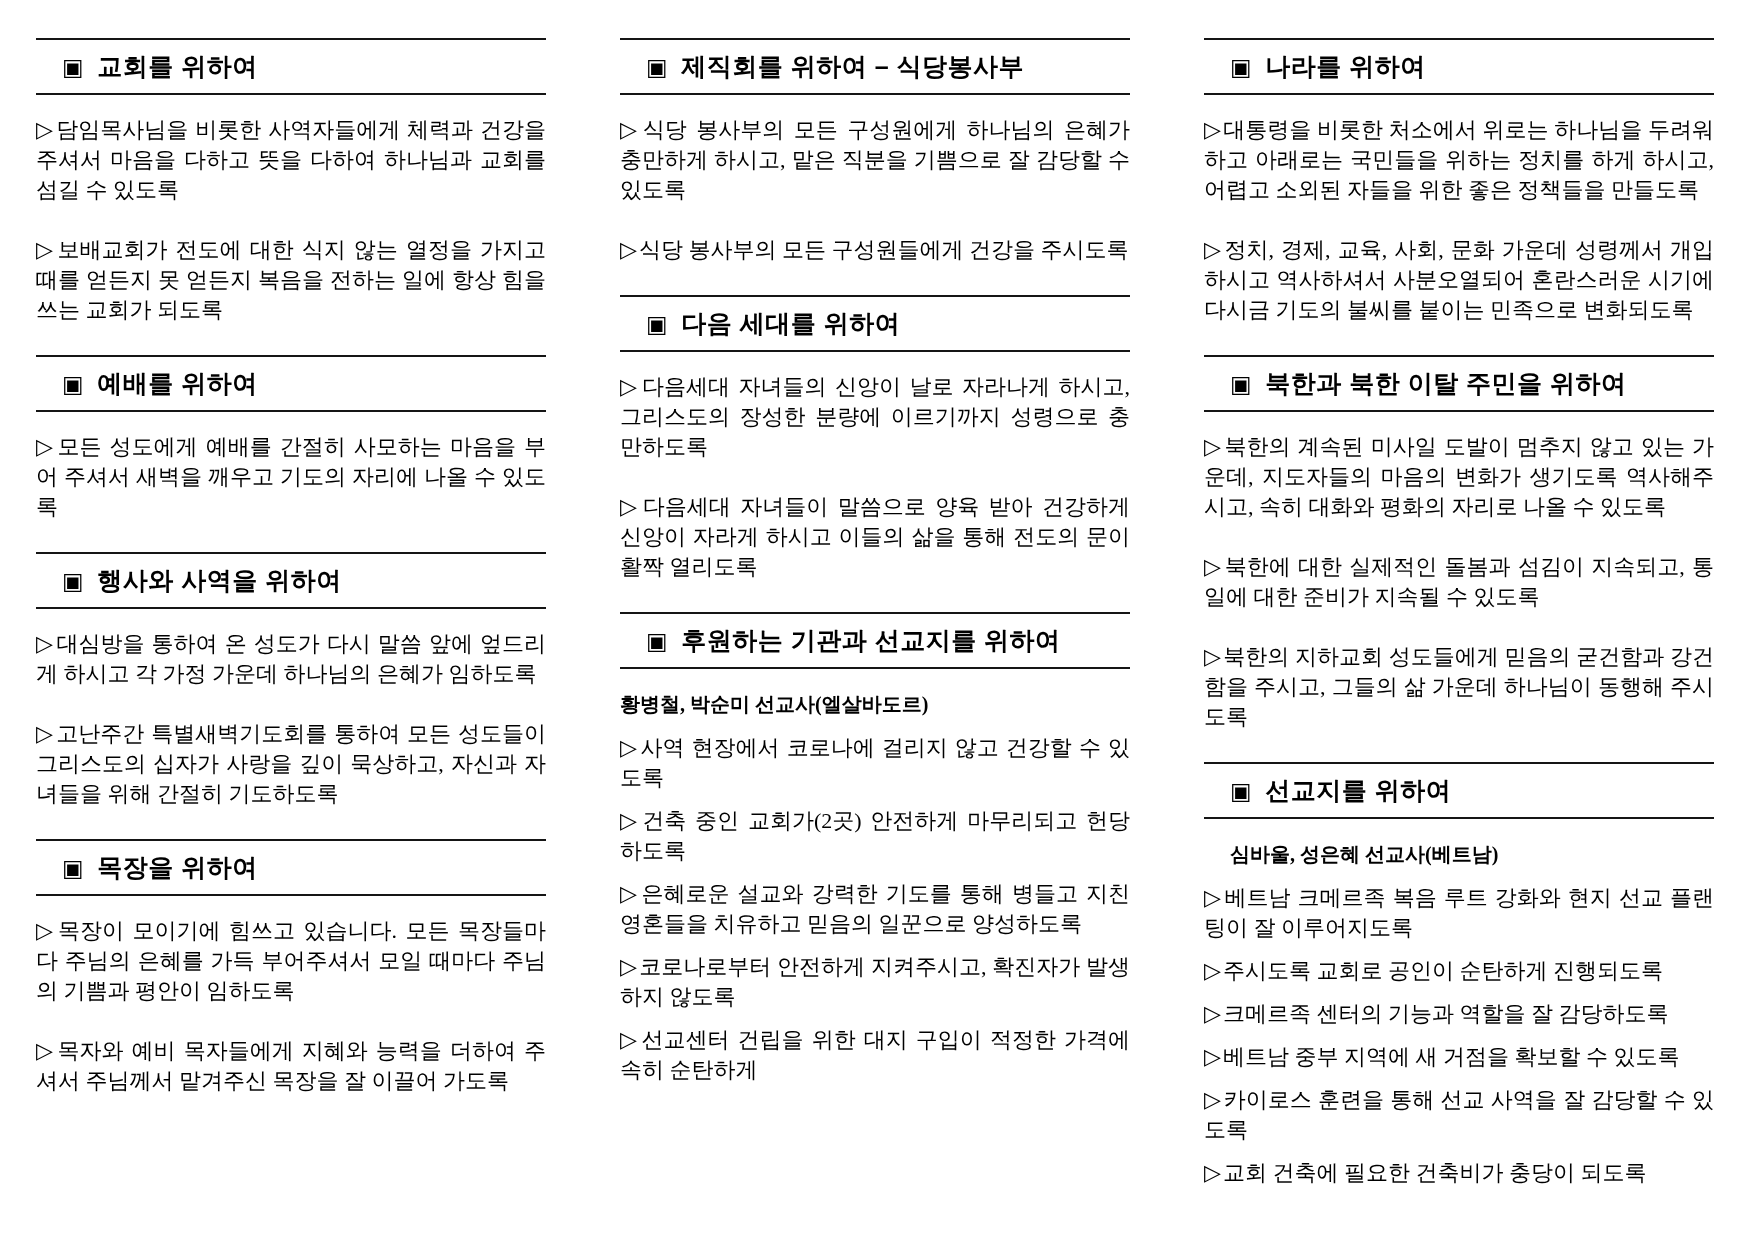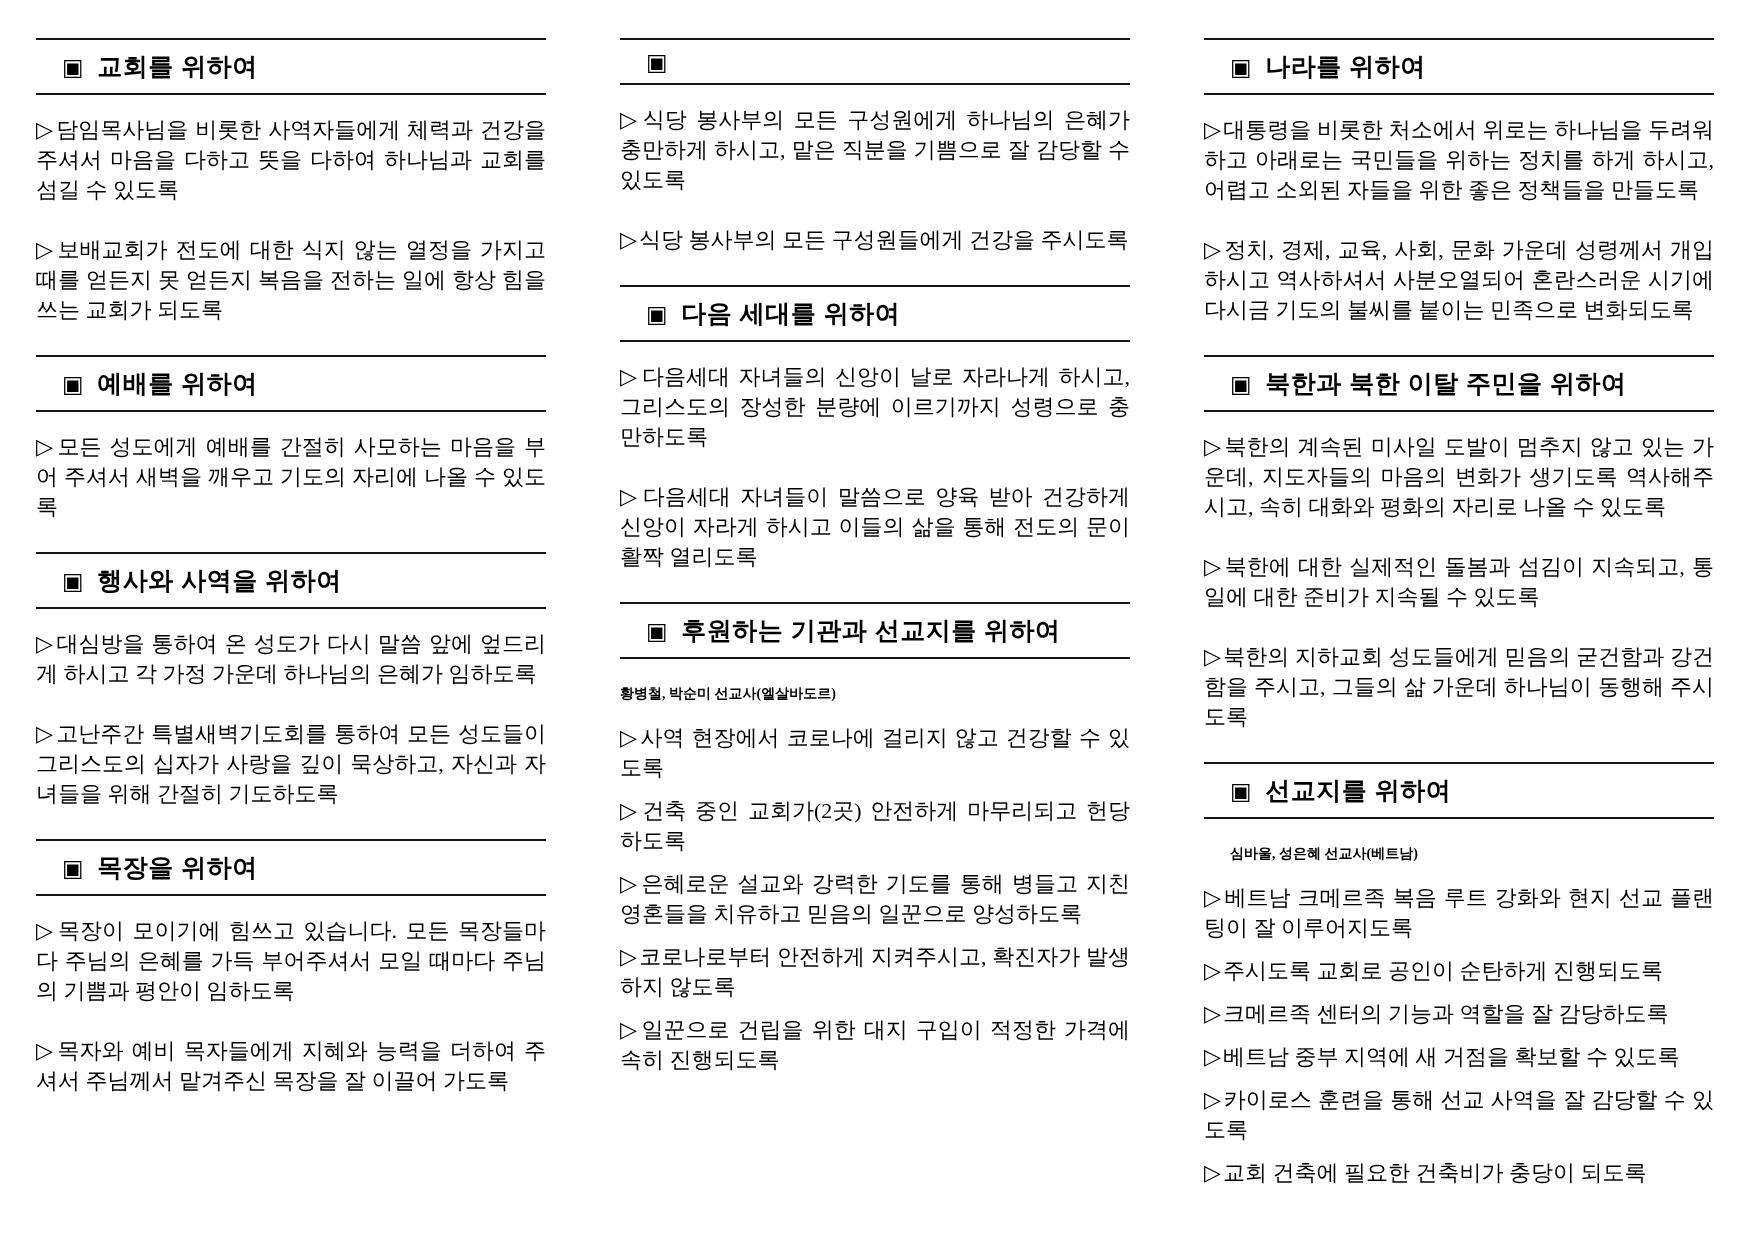--- a/index.html
+++ b/index.html
@@ -43,21 +43,21 @@
   }
   .item {
     font-size: 22px;
     line-height: 30px;
     text-align: justify;
     margin-bottom: 30px;
   }
   .tight .item { margin-bottom: 13px; }
   .bullet { margin-right: 2px; }
   .subheading {
-    font-size: 14px;
+    font-size: 20px;
     font-weight: bold;
     margin-bottom: 14px;
     line-height: 30px;
   }
   .subheading.indent { padding-left: 26px; }
 </style>
 </head>
 <body>
 
 <div class="page">
@@ -99,20 +99,21 @@
       <p class="item"><span class="bullet">▷</span><span>목자와 예비 목자들에게 지혜와 능력을 더하여 주셔서 주님께서 맡겨주신 목장을 잘 이끌어 가도록</span></p>
     </div>
 
   </div>
 
   <div class="col">
 
     <div class="sec">
       <div class="sec-header">
         <span class="marker">▣</span>
+        <span>제직회를 위하여 – 식당봉사부</span>
       </div>
       <p class="item"><span class="bullet">▷</span><span>식당 봉사부의 모든 구성원에게 하나님의 은혜가 충만하게 하시고, 맡은 직분을 기쁨으로 잘 감당할 수 있도록</span></p>
       <p class="item"><span class="bullet">▷</span><span>식당 봉사부의 모든 구성원들에게 건강을 주시도록</span></p>
     </div>
 
     <div class="sec">
       <div class="sec-header">
         <span class="marker">▣</span>
         <span>다음 세대를 위하여</span>
       </div>
@@ -123,21 +124,21 @@
     <div class="sec tight">
       <div class="sec-header">
         <span class="marker">▣</span>
         <span>후원하는 기관과 선교지를 위하여</span>
       </div>
       <p class="subheading">황병철, 박순미 선교사(엘살바도르)</p>
       <p class="item"><span class="bullet">▷</span><span>사역 현장에서 코로나에 걸리지 않고 건강할 수 있도록</span></p>
       <p class="item"><span class="bullet">▷</span><span>건축 중인 교회가(2곳) 안전하게 마무리되고 헌당하도록</span></p>
       <p class="item"><span class="bullet">▷</span><span>은혜로운 설교와 강력한 기도를 통해 병들고 지친 영혼들을 치유하고 믿음의 일꾼으로 양성하도록</span></p>
       <p class="item"><span class="bullet">▷</span><span>코로나로부터 안전하게 지켜주시고, 확진자가 발생하지 않도록</span></p>
-      <p class="item"><span class="bullet">▷</span><span>일꾼으로 건립을 위한 대지 구입이 적정한 가격에 속히 진행되도록</span></p>
+      <p class="item"><span class="bullet">▷</span><span>선교센터 건립을 위한 대지 구입이 적정한 가격에 속히 순탄하게</span></p>
     </div>
 
   </div>
 
   <div class="col">
 
     <div class="sec">
       <div class="sec-header">
         <span class="marker">▣</span>
         <span>나라를 위하여</span>

